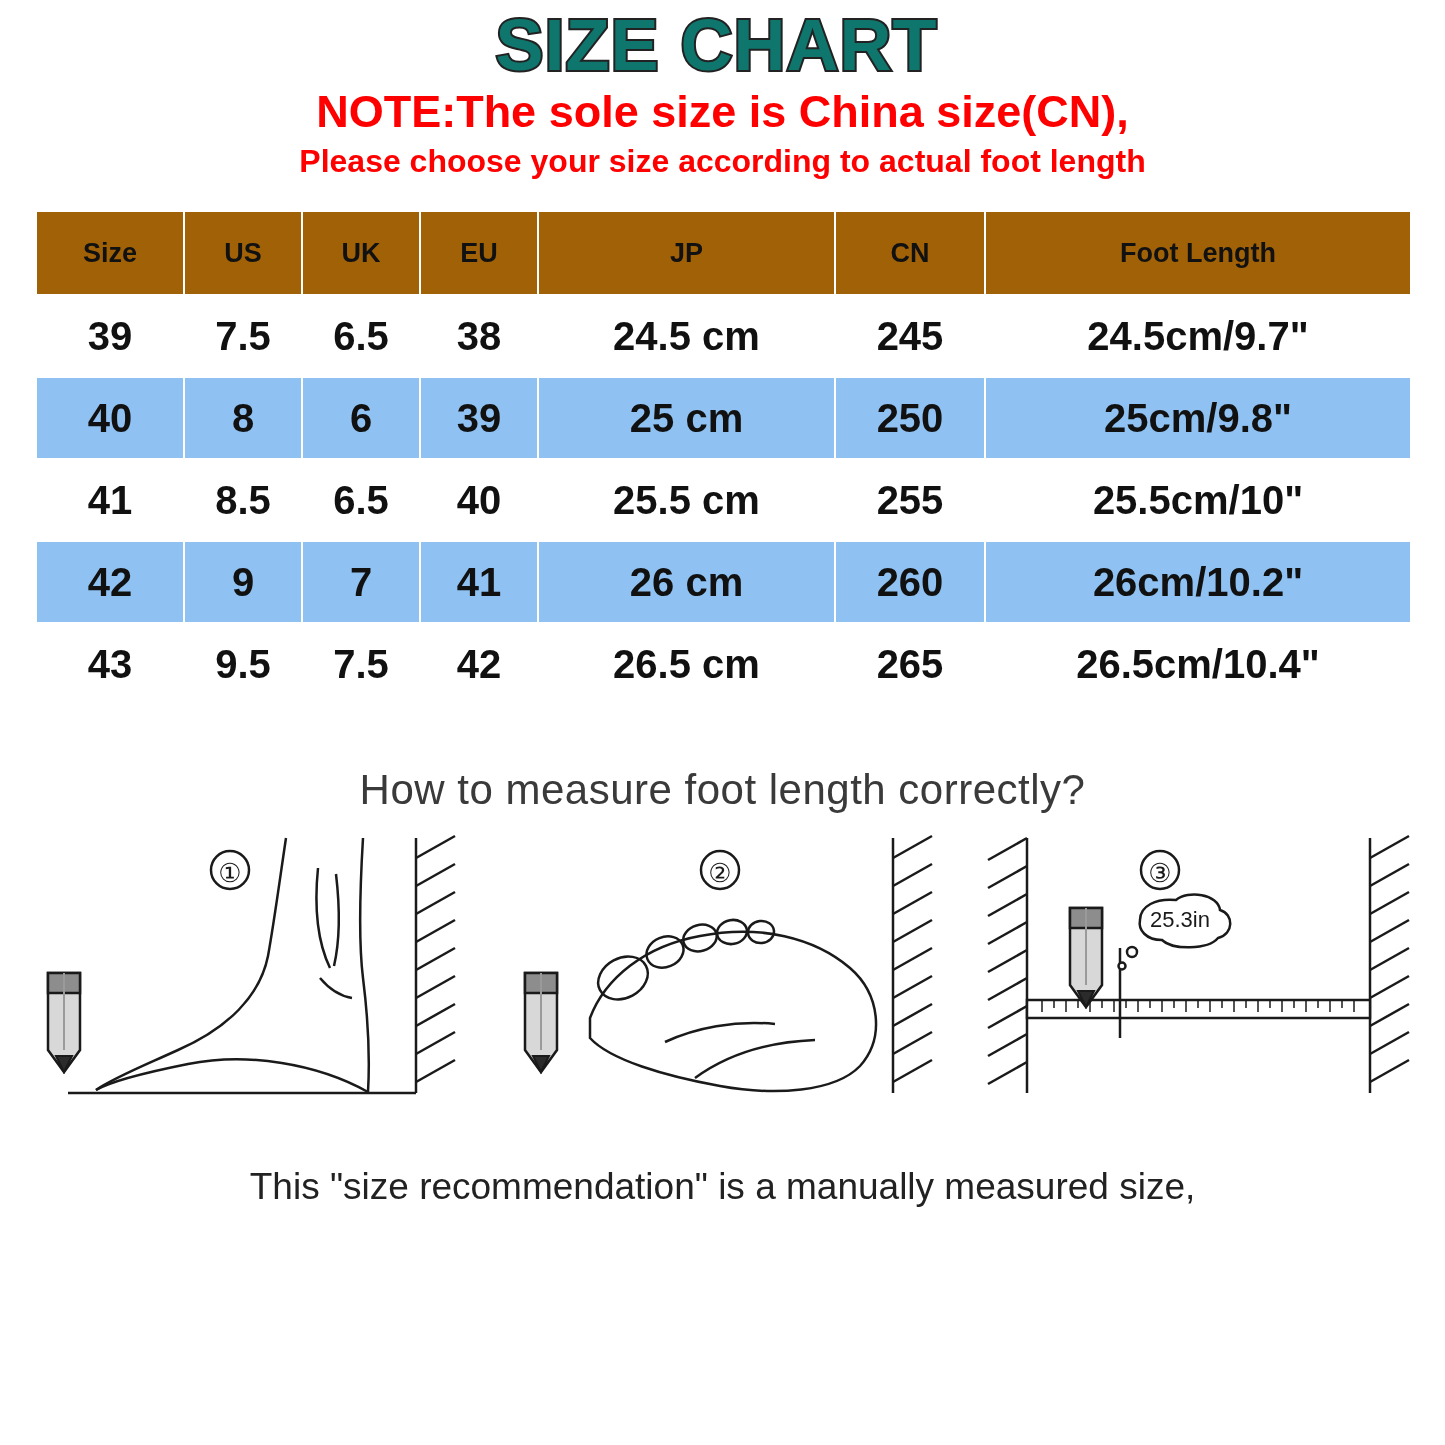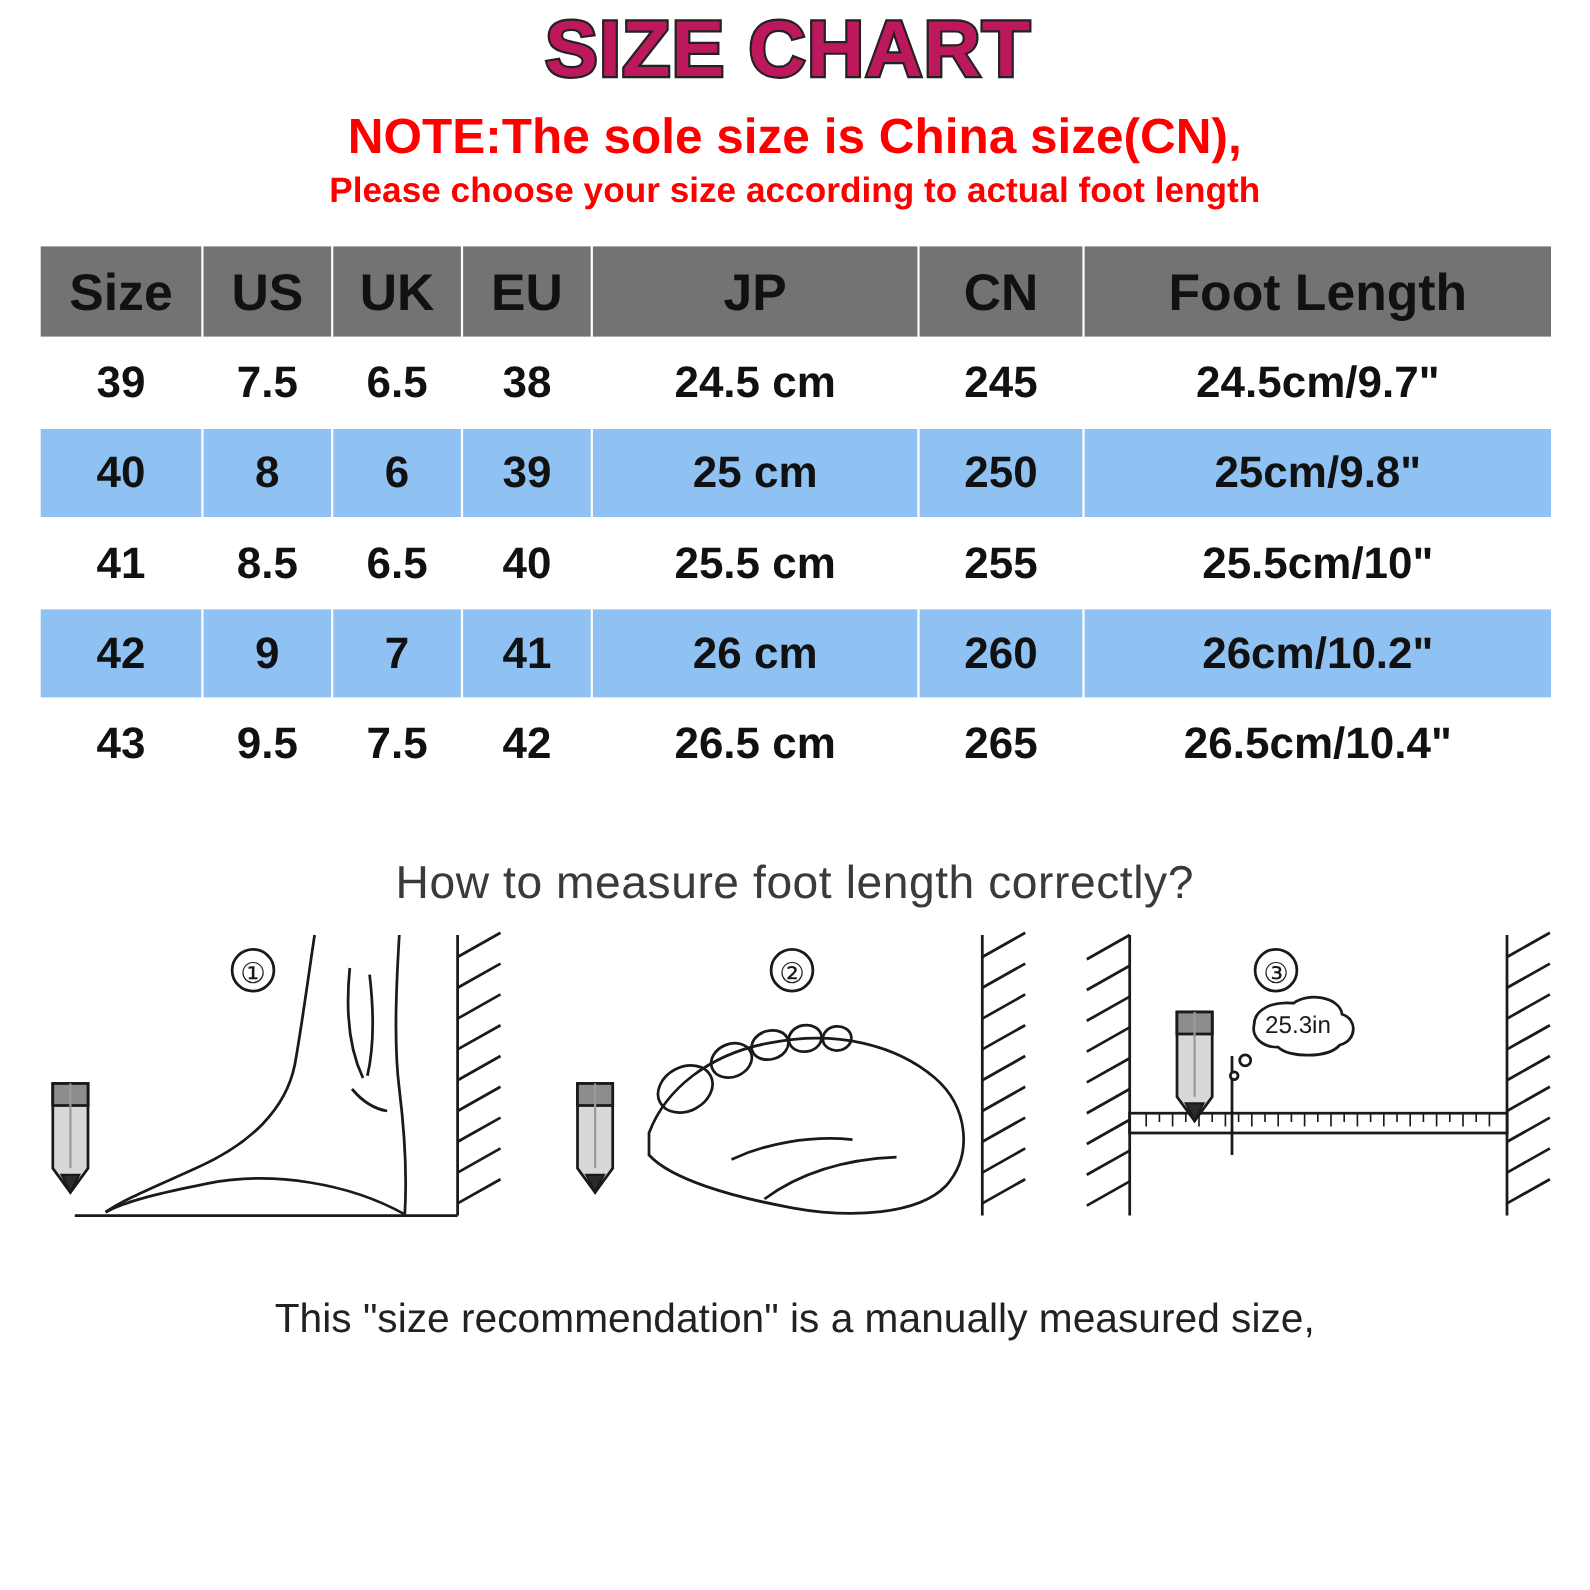--- a/index.html
+++ b/index.html
@@ -19,37 +19,37 @@
     position: relative;
     box-sizing: border-box;
   }
 
   
   .title {
     text-align: center;
     font-size: 72px;
     font-weight: bold;
     letter-spacing: 1px;
-    color: #be185d;
+    color: #0f766e;
     -webkit-text-stroke: 4px #222222;
     paint-order: stroke fill;
     margin: 8px 12px 2px 0;
     line-height: 1.05;
     font-family: "Liberation Sans", sans-serif;
   }
 
   .note {
     text-align: center;
     color: #ff0000;
     font-weight: bold;
     line-height: 1.15;
   }
   .note-line1 {
     font-size: 45px;
-    margin-top: 14px;
+    margin-top: 2px;
   }
   .note-line2 {
     font-size: 32px;
     margin-top: 6px;
   }
 
   
   .table-wrap {
     margin: 30px 35px 0 35px;
   }
@@ -62,22 +62,22 @@
   table.size-chart td {
     border: 2px solid #ffffff;
     text-align: center;
     font-weight: bold;
     color: #111111;
     height: 78px;
     font-size: 40px;
     font-family: "Liberation Sans", sans-serif;
   }
   table.size-chart thead th {
-    background: #737373;
-    font-size: 47px;
+    background: #a16207;
+    font-size: 27px;
     height: 80px;
   }
   table.size-chart tbody tr.odd td {
     background: #ffffff;
   }
   table.size-chart tbody tr.even td {
     background: #8fc2f2;
   }
   col.c-size { width: 148px; }
   col.c-us   { width: 118px; }

